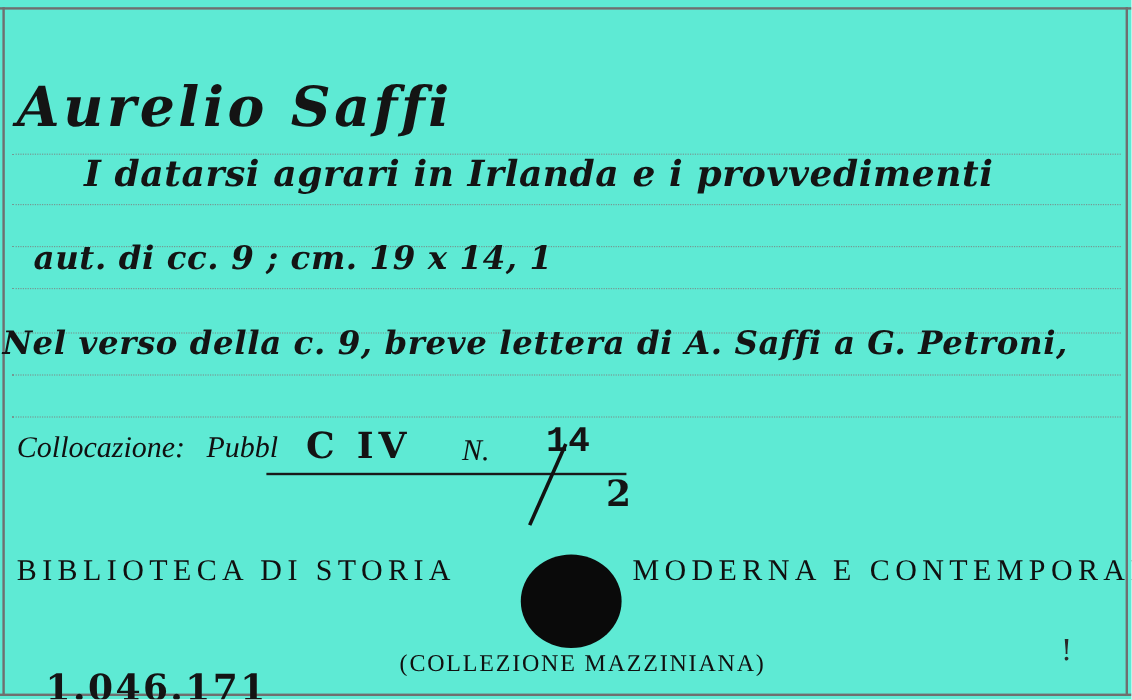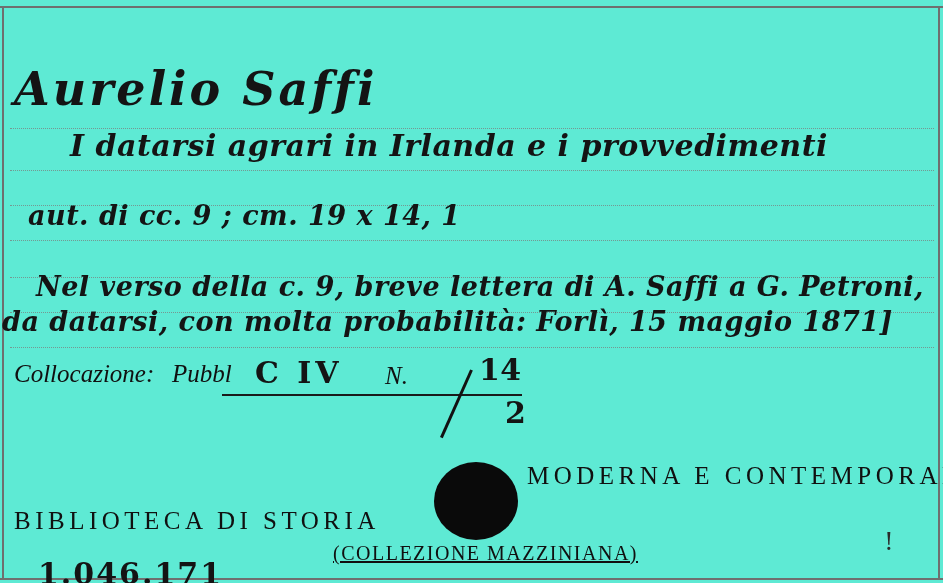--- a/index.html
+++ b/index.html
@@ -124,36 +124,35 @@
   <div class="rule" style="top:240px;"></div>
   <div class="rule" style="top:277px;"></div>
   <div class="rule" style="top:312px;"></div>
   <div class="rule" style="top:347px;"></div>
 
   <div class="hand hand-lg" style="left:14px; top:62px;">Aurelio Saffi</div>
 
   <div class="hand hand-md" style="left:70px; top:128px;">I datarsi agrari in Irlanda e i provvedimenti</div>
 
   <div class="hand hand-sm" style="left:8px; top:200px;margin-left:20px;">aut. di cc. 9 ; cm. 19 x 14, 1</div>
-  <div class="hand hand-sm" style="left:2px; top:271px;padding-left:34px;">Nel verso della c. 9, breve lettera di A. Saffi a G. Petroni,</div>
-  <div class="hand hand-sm" style="left:2px; top:306px;">da datarsi, con molta probabilità: Forlì, 15 maggio 1871]</div>
+  <div class="hand hand-sm" style="left:2px; top:271px;">Nel verso della c. 9, breve lettera di A. Saffi a G. Petroni,</div>
 
   <div class="print print-label" style="left:14px; top:360px;">Collocazione:</div>
   <div class="print print-label" style="left:172px; top:360px;">Pubbl</div>
   <div class="hand hand-md" style="left:255px; top:355px; font-style:normal; letter-spacing:4px;">C IV</div>
   <div class="print print-label" style="left:385px; top:362px;">N.</div>
-  <div class="hand hand-md" style="left:479px; top:352px; font-style:normal;">14</div>
+  <div class="hand hand-md" style="left:455px; top:352px; font-style:normal;font-family:Liberation Mono, monospace;">14</div>
   <div class="hand hand-md" style="left:505px; top:395px; font-style:normal;">2</div>
 
   <div class="stroke" style="left:222px; top:394px; width:300px; height:2px;"></div>
   <div class="slash" style="left:470px; top:370px;"></div>
 
-  <div class="print footer-main" style="left:14px; top:462px;margin-top:45px;">BIBLIOTECA  DI  STORIA</div>
+  <div class="print footer-main" style="left:14px; top:462px;">BIBLIOTECA  DI  STORIA</div>
   <div class="print footer-main" style="left:527px; top:462px;">MODERNA E CONTEMPORANEA</div>
-  <div class="print footer-sub" style="left:333px; top:542px;text-decoration:underline;">(COLLEZIONE MAZZINIANA)</div>
+  <div class="print footer-sub" style="left:333px; top:542px;">(COLLEZIONE MAZZINIANA)</div>
 
   <div class="blot" style="left:434px; top:462px;"></div>
 
   <div class="hand hand-md" style="left:38px; top:512px; font-style:normal; letter-spacing:2px;margin-top:44px;">1.046.171</div>
 
   <div class="tickmark" style="left:884px; top:528px;">!</div>
 
 </div>
 
 </body></html>

